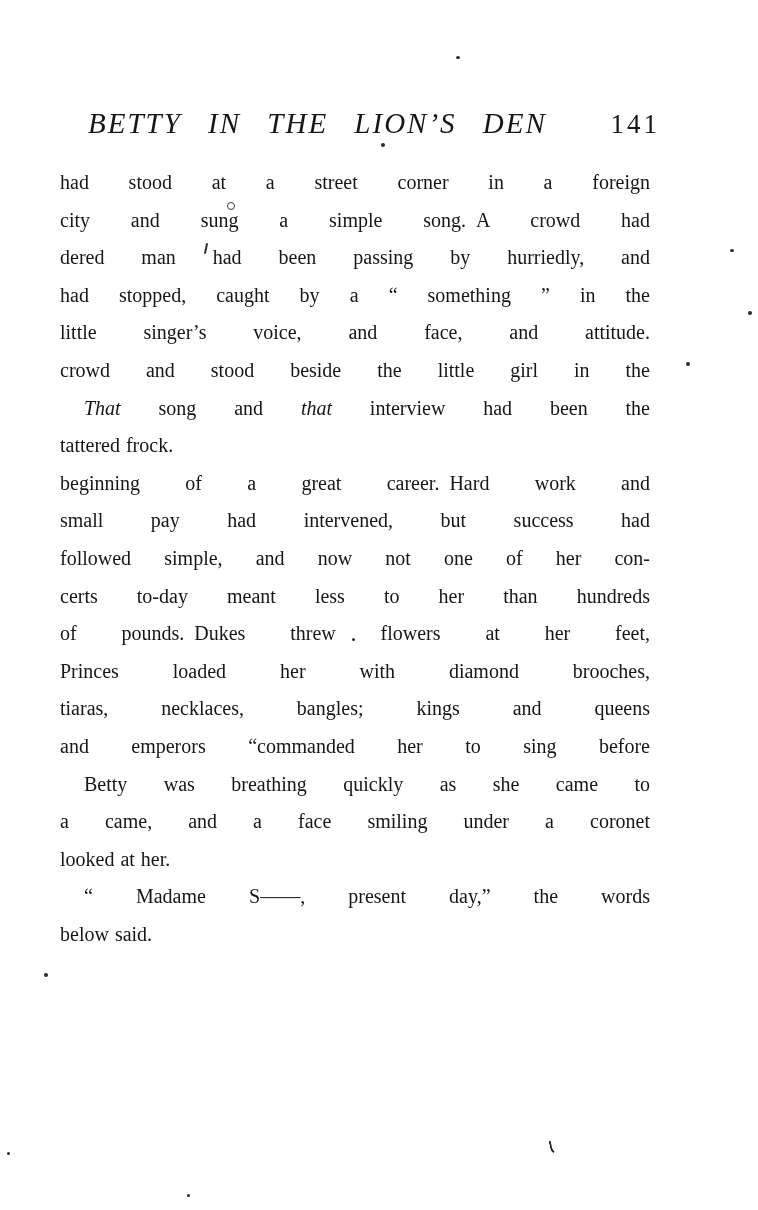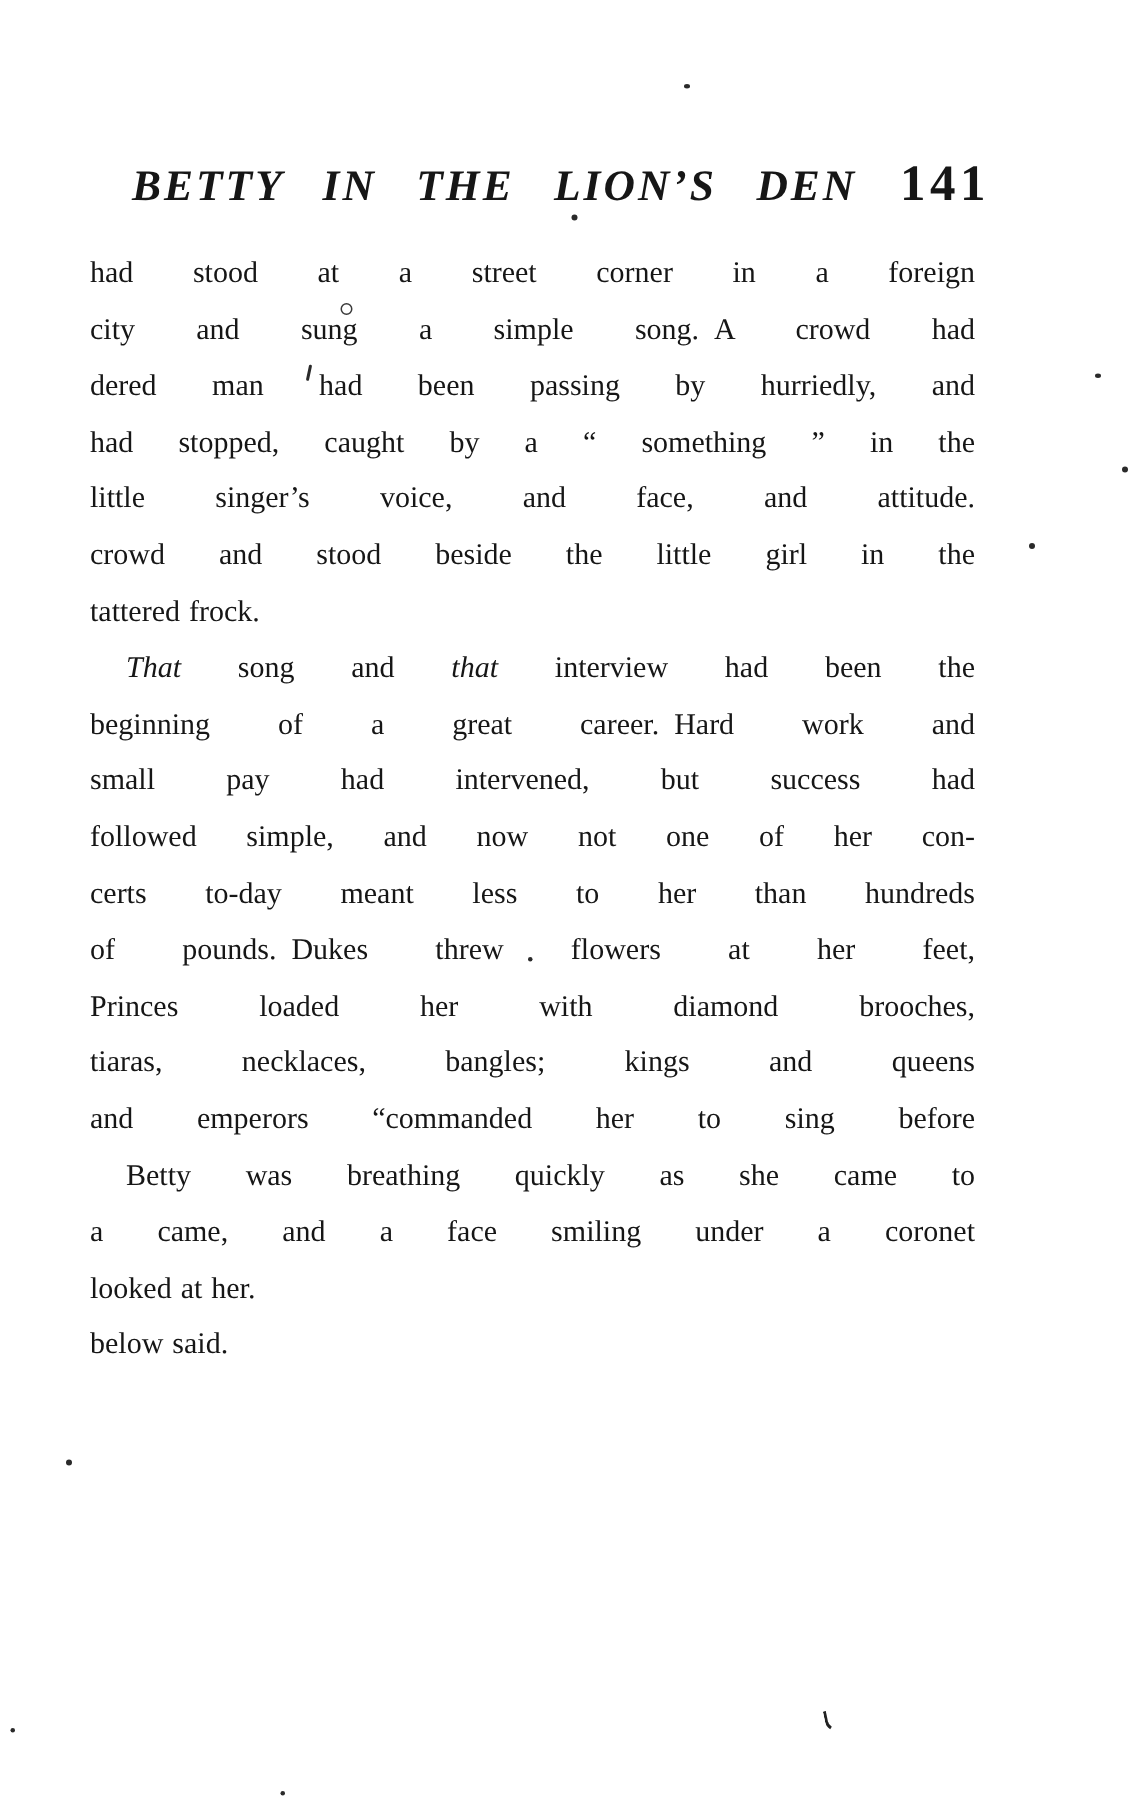--- a/index.html
+++ b/index.html
@@ -21,29 +21,28 @@
     left: 88px;
     top: 106px;
     width: 572px;
     display: flex;
     justify-content: space-between;
     align-items: baseline;
     font-style: italic;
     font-size: 29px;
     line-height: 34px;
     white-space: nowrap;
-    font-weight: bold;
   }
   .running-head .title {
     word-spacing: 17px;
     letter-spacing: 2px;
   }
   .running-head .pagenum {
     font-style: normal;
-    font-size: 34px;
+    font-size: 27px;
     letter-spacing: 3px;
   }
   .text-block {
     position: absolute;
     left: 60px;
     top: 164px;
     width: 590px;
     font-size: 20px;
     line-height: 37.6px;
     word-spacing: 1px;
@@ -92,33 +91,34 @@
     <span class="pagenum">141</span>
   </div>
 
   <div class="text-block">
       <div class="line j"><span>had stood at a street corner in a foreign</span></div>
       <div class="line j"><span>city and sung a simple song. A crowd had</span></div>
       <div class="line j"><span>dered man had been passing by hurriedly, and</span></div>
       <div class="line j"><span>had stopped, caught by a “ something ” in the</span></div>
       <div class="line j"><span>little singer’s voice, and face, and attitude.</span></div>
       <div class="line j"><span>crowd and stood beside the little girl in the</span></div>
+      <div class="line j indent"><i>That</i><span> song and </span><i>that</i><span> interview had been the</span></div>
       <div class="line"><span>tattered frock.</span></div>
-      <div class="line j indent"><i>That</i><span> song and </span><i>that</i><span> interview had been the</span></div>
       <div class="line j"><span>beginning of a great career. Hard work and</span></div>
       <div class="line j"><span>small pay had intervened, but success had</span></div>
       <div class="line j"><span>followed simple, and now not one of her con-</span></div>
       <div class="line j"><span>certs to-day meant less to her than hundreds</span></div>
       <div class="line j"><span>of pounds. Dukes threw flowers at her feet,</span></div>
       <div class="line j"><span>Princes loaded her with diamond brooches,</span></div>
       <div class="line j"><span>tiaras, necklaces, bangles; kings and queens</span></div>
       <div class="line j"><span>and emperors “commanded her to sing before</span></div>
       <div class="line j indent"><span>Betty was breathing quickly as she came to</span></div>
       <div class="line j"><span>a came, and a face smiling under a coronet</span></div>
       <div class="line"><span>looked at her.</span></div>
+      <div class="line j indent"><span>“ Madame S——, present day,” the words</span></div>
       <div class="line"><span>below said.</span></div>
     </div>
 
 <div class="speck" style="left: 456px; top: 56px; width: 4px; height: 3px;"></div>
     <div class="speck" style="left: 381px; top: 143px; width: 4px; height: 4px;"></div>
     <div class="speck ring" style="left: 227px; top: 202px; width: 6px; height: 6px;"></div>
     <div class="speck bar" style="left: 205px; top: 243px; width: 2px; height: 11px;"></div>
     <div class="speck" style="left: 730px; top: 249px; width: 4px; height: 3px;"></div>
     <div class="speck" style="left: 748px; top: 311px; width: 4px; height: 4px;"></div>
     <div class="speck" style="left: 686px; top: 362px; width: 4px; height: 4px;"></div>

